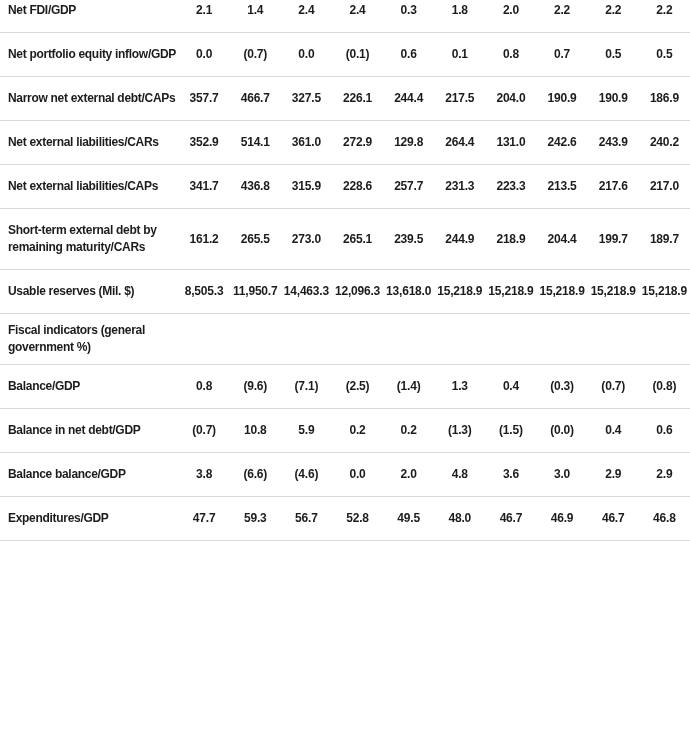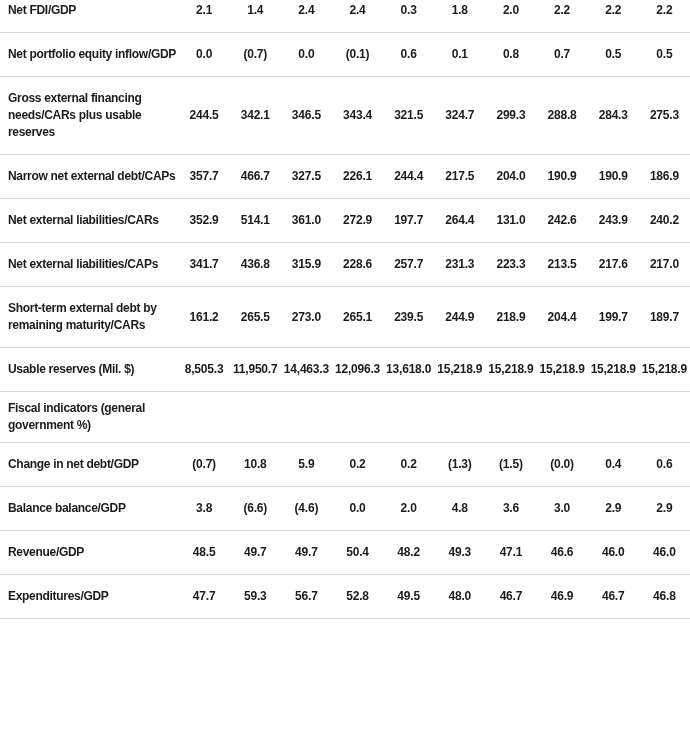--- a/index.html
+++ b/index.html
@@ -91,52 +91,39 @@
         <td class="val">0.0</td>
         <td class="val">(0.1)</td>
         <td class="val">0.6</td>
         <td class="val">0.1</td>
         <td class="val">0.8</td>
         <td class="val">0.7</td>
         <td class="val">0.5</td>
         <td class="val">0.5</td>
       </tr>
       <tr>
-        <td class="label">Gross external financing needs/CARs plus usable reserves</td>
-        <td class="val">244.5</td>
-        <td class="val">342.1</td>
-        <td class="val">346.5</td>
-        <td class="val">343.4</td>
-        <td class="val">321.5</td>
-        <td class="val">324.7</td>
-        <td class="val">299.3</td>
-        <td class="val">288.8</td>
-        <td class="val">284.3</td>
-        <td class="val">275.3</td>
-      </tr>
-      <tr>
         <td class="label">Narrow net external debt/CAPs</td>
         <td class="val">357.7</td>
         <td class="val">466.7</td>
         <td class="val">327.5</td>
         <td class="val">226.1</td>
         <td class="val">244.4</td>
         <td class="val">217.5</td>
         <td class="val">204.0</td>
         <td class="val">190.9</td>
         <td class="val">190.9</td>
         <td class="val">186.9</td>
       </tr>
       <tr>
         <td class="label">Net external liabilities/CARs</td>
         <td class="val">352.9</td>
         <td class="val">514.1</td>
         <td class="val">361.0</td>
         <td class="val">272.9</td>
-        <td class="val">197.7</td>
+        <td class="val">129.8</td>
         <td class="val">264.4</td>
         <td class="val">131.0</td>
         <td class="val">242.6</td>
         <td class="val">243.9</td>
         <td class="val">240.2</td>
       </tr>
       <tr>
         <td class="label">Net external liabilities/CAPs</td>
         <td class="val">341.7</td>
         <td class="val">436.8</td>
@@ -182,21 +169,34 @@
         <td class="val"></td>
         <td class="val"></td>
         <td class="val"></td>
         <td class="val"></td>
         <td class="val"></td>
         <td class="val"></td>
         <td class="val"></td>
         <td class="val"></td>
       </tr>
       <tr>
-        <td class="label">Change in net debt/GDP</td>
+        <td class="label">Balance/GDP</td>
+        <td class="val">0.8</td>
+        <td class="val">(9.6)</td>
+        <td class="val">(7.1)</td>
+        <td class="val">(2.5)</td>
+        <td class="val">(1.4)</td>
+        <td class="val">1.3</td>
+        <td class="val">0.4</td>
+        <td class="val">(0.3)</td>
+        <td class="val">(0.7)</td>
+        <td class="val">(0.8)</td>
+      </tr>
+      <tr>
+        <td class="label">Balance in net debt/GDP</td>
         <td class="val">(0.7)</td>
         <td class="val">10.8</td>
         <td class="val">5.9</td>
         <td class="val">0.2</td>
         <td class="val">0.2</td>
         <td class="val">(1.3)</td>
         <td class="val">(1.5)</td>
         <td class="val">(0.0)</td>
         <td class="val">0.4</td>
         <td class="val">0.6</td>
@@ -208,33 +208,20 @@
         <td class="val">(4.6)</td>
         <td class="val">0.0</td>
         <td class="val">2.0</td>
         <td class="val">4.8</td>
         <td class="val">3.6</td>
         <td class="val">3.0</td>
         <td class="val">2.9</td>
         <td class="val">2.9</td>
       </tr>
       <tr>
-        <td class="label">Revenue/GDP</td>
-        <td class="val">48.5</td>
-        <td class="val">49.7</td>
-        <td class="val">49.7</td>
-        <td class="val">50.4</td>
-        <td class="val">48.2</td>
-        <td class="val">49.3</td>
-        <td class="val">47.1</td>
-        <td class="val">46.6</td>
-        <td class="val">46.0</td>
-        <td class="val">46.0</td>
-      </tr>
-      <tr>
         <td class="label">Expenditures/GDP</td>
         <td class="val">47.7</td>
         <td class="val">59.3</td>
         <td class="val">56.7</td>
         <td class="val">52.8</td>
         <td class="val">49.5</td>
         <td class="val">48.0</td>
         <td class="val">46.7</td>
         <td class="val">46.9</td>
         <td class="val">46.7</td>

